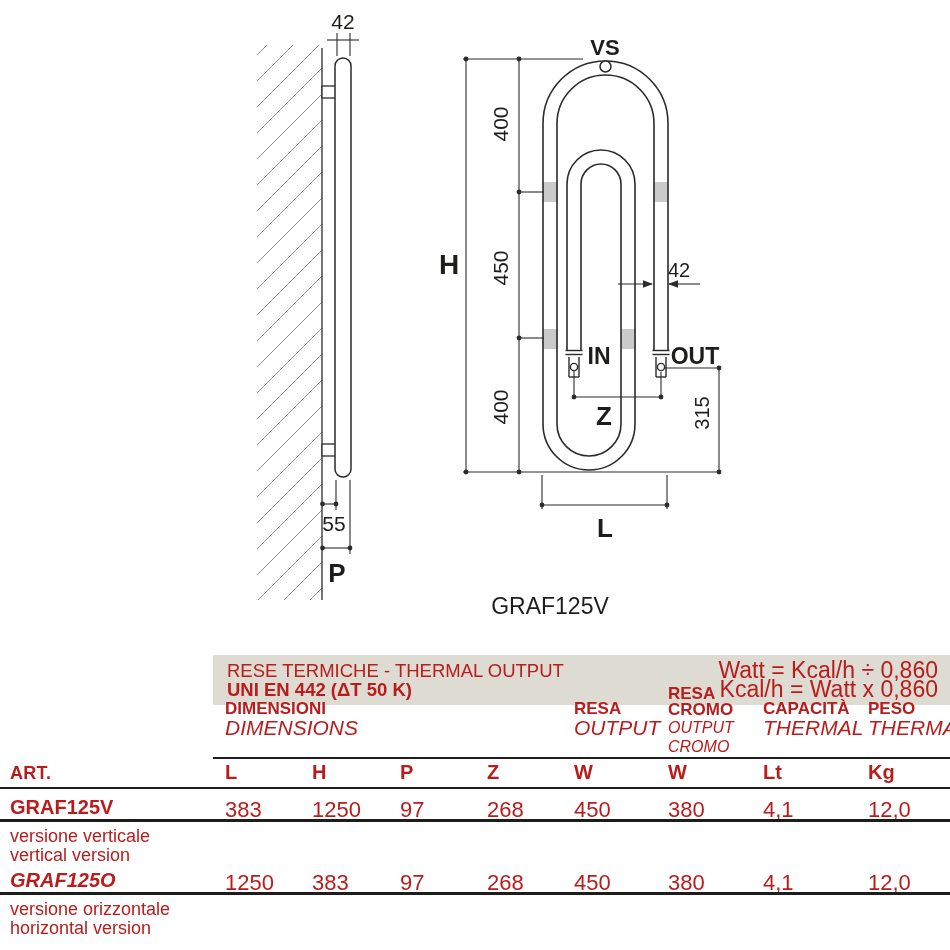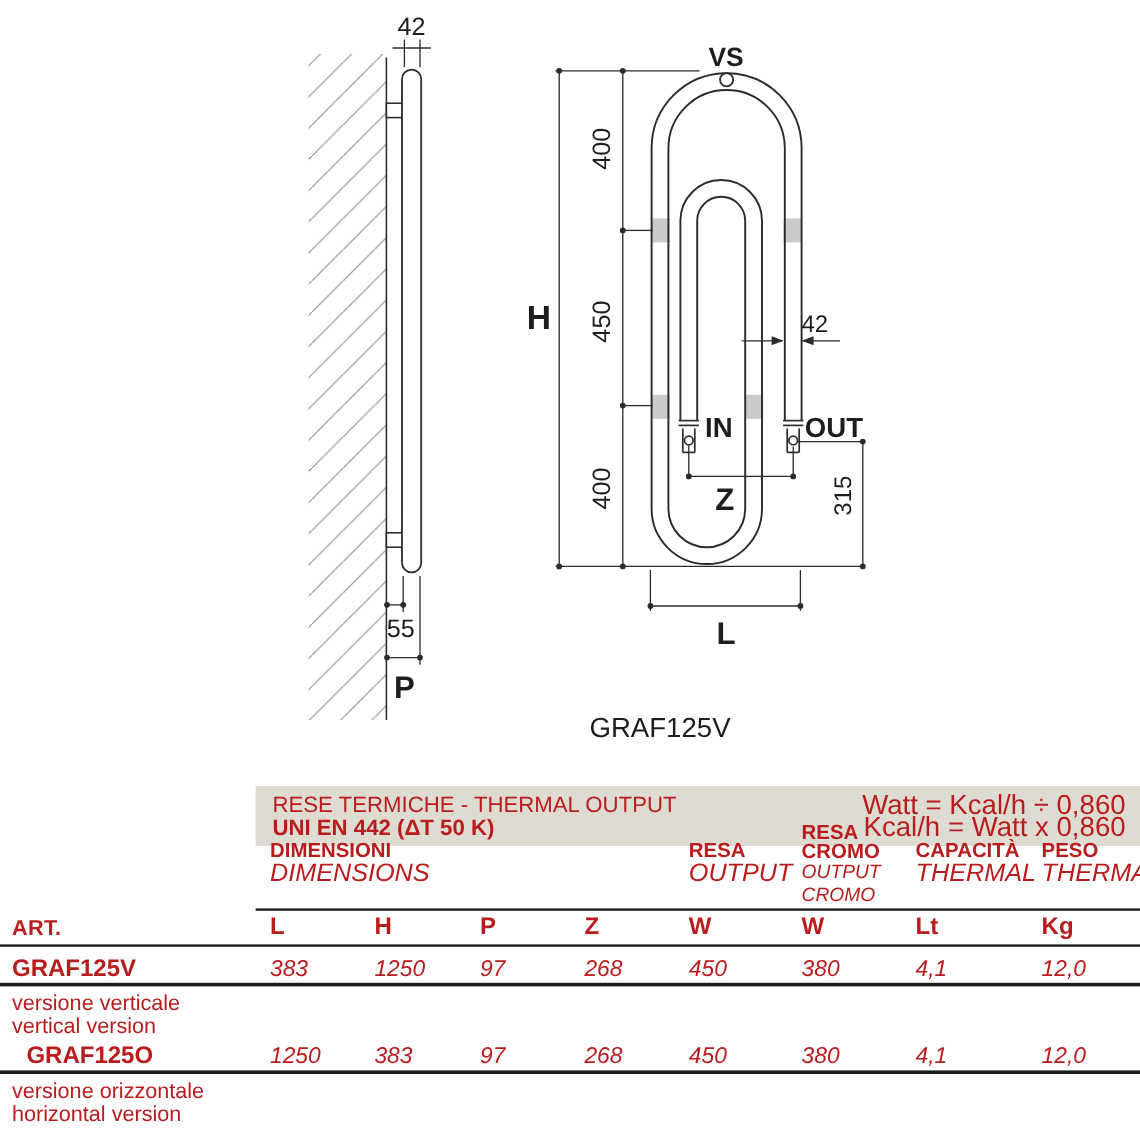--- a/index.html
+++ b/index.html
@@ -15,21 +15,21 @@
   .band .br{font-size:23px;line-height:19.5px;text-align:right;}
   .cell{position:absolute;white-space:nowrap;}
   .ghead{font-weight:bold;font-size:17px;line-height:16px;}
   .ghead .it{display:block;}
   .ghead .en{display:block;font-weight:normal;font-style:italic;font-size:21px;margin-top:3px;}
   .ghead4 .it{display:block;line-height:15.5px;}
   .ghead4 .en{display:block;font-weight:normal;font-style:italic;font-size:16px;line-height:15.5px;}
   .colL{font-weight:bold;font-size:20px;}
   .art{font-weight:bold;font-size:18px;letter-spacing:.3px;}
   .artname{font-weight:bold;font-size:20px;}
-  .val{font-size:19px;font-style:italic;}
+  .val{font-size:22px;}
   .note{font-size:18px;line-height:19px;}
   .rule{position:absolute;background:#1d1d1b;}
 </style>
 </head>
 <body>
 
 <div class="sheet">
 
   <svg width="950" height="622" viewBox="0 0 950 622">
     <defs>
@@ -214,21 +214,21 @@
   </div>
 
   <div class="rule" style="left:0;top:819px;width:950px;height:2.5px;"></div>
 
   <div class="cell note" style="left:10px;top:827px;">
     <div>versione verticale</div>
     <div>vertical version</div>
   </div>
 
   <div>
-    <div class="cell artname" style="left:22px;top:869px;">GRAF125O</div>
+    <div class="cell artname" style="left:10px;top:869px;font-style:italic;">GRAF125O</div>
     <div class="cell val" style="left:225px;top:870px;">1250</div>
     <div class="cell val" style="left:312px;top:870px;">383</div>
     <div class="cell val" style="left:400px;top:870px;">97</div>
     <div class="cell val" style="left:487px;top:870px;">268</div>
     <div class="cell val" style="left:574px;top:870px;">450</div>
     <div class="cell val" style="left:668px;top:870px;">380</div>
     <div class="cell val" style="left:763px;top:870px;">4,1</div>
     <div class="cell val" style="left:868px;top:870px;">12,0</div>
   </div>
 

